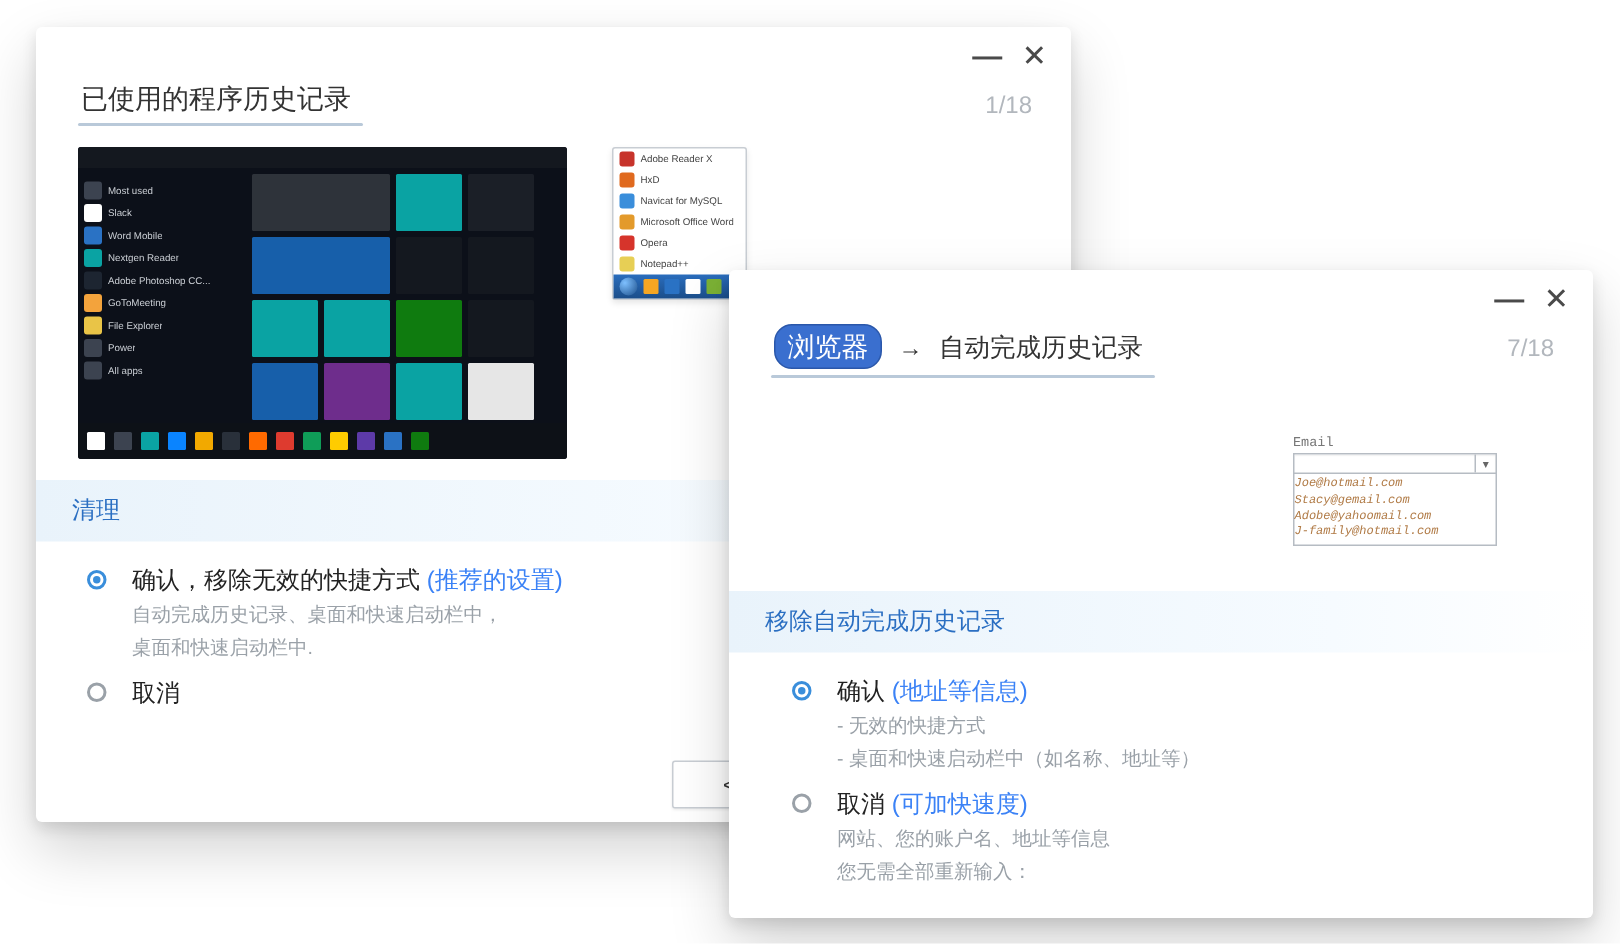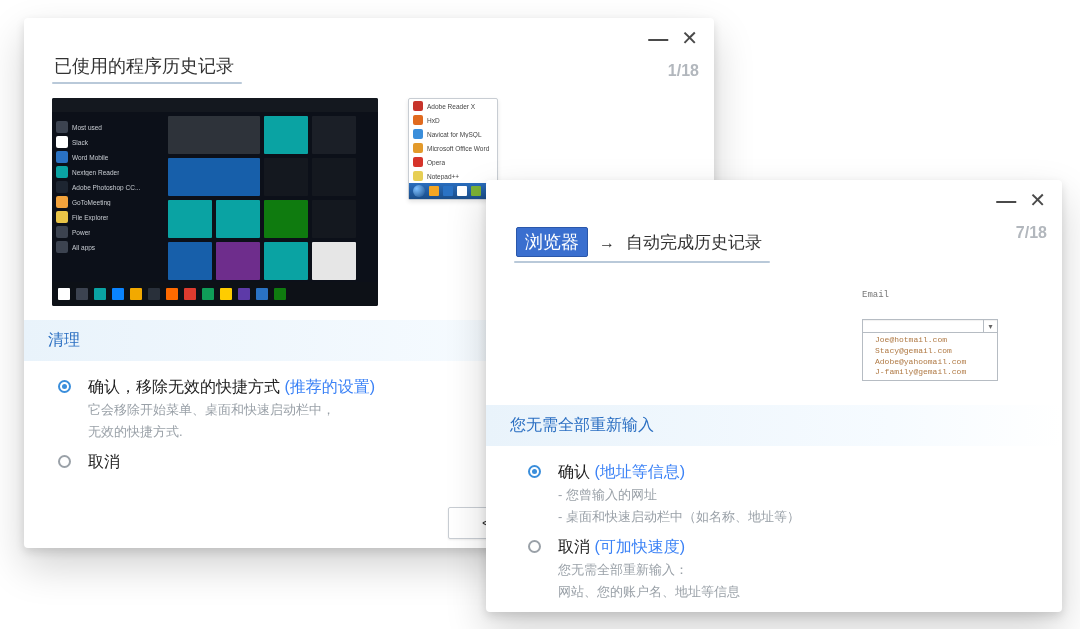--- a/index.html
+++ b/index.html
@@ -26,26 +26,26 @@
   }
   .title-line .title-text {
     font-size: 18px; color: #333; padding: 0 8px 4px 2px;
   }
   .title-line .title-underline {
     height: 2px; background: #b9c9d9; border-radius: 2px; width: 100%;
   }
 
   .title-row { position: relative; }
   .page-counter {
-    position: absolute; right: 15px; top: 44px; font-size: 16px; color: #b2b7bd; font-weight: 700;
+    position: absolute; right: 26px; top: 44px; font-size: 16px; color: #b2b7bd; font-weight: 400;
   }
 
   .tag {
     display: inline-block; background: #3a6fcf; color: #fff; font-size: 18px;
-    padding: 2px 8px; border: 1px solid #2a57aa; border-radius: 2px; margin-top: 11px;
+    padding: 2px 8px; border: 1px solid #2a57aa; border-radius: 12px;
   }
   .arrow-sep { font-size: 16px; color: #333; margin: 0 6px; }
   .subtitle-text { font-size: 17px; color: #333; }
 
   .section-bar {
     margin: 14px 0 0 0; padding: 10px 24px; font-size: 16px;
     background: linear-gradient(to right, #e9f3fb 0%, #f6fbff 70%, #ffffff 100%);
     color: #2b6fc2;
   }
 
@@ -103,24 +103,24 @@
   }
   .exp-win .row { display:flex; align-items:center; gap:4px; padding:2px 4px; }
   .exp-win .row .ic { width:10px; height:10px; border-radius:2px; }
   .exp-win .row .tx { font-size:6.5px; color:#444; white-space:nowrap; overflow:hidden; text-overflow:ellipsis; }
   .exp-task { height:16px; background: linear-gradient(#2a6dbd,#1b4e8a); display:flex; align-items:center; gap:4px; padding:0 4px;}
   .exp-task .orb { width:12px; height:12px; border-radius:50%; background: radial-gradient(circle at 30% 30%, #7ec0ff, #1b4e8a);}
   .exp-task .ti { width:10px; height:10px; border-radius:1px; }
 
   
   .emailbox { position:absolute; right: 64px; top: 110px; width: 136px; }
-  .emailbox .lbl { font-size: 9px; color:#777; font-family: "Courier New", monospace; margin-bottom:19px; }
+  .emailbox .lbl { font-size: 9px; color:#777; font-family: "Courier New", monospace; margin-bottom:2px; }
   .emailbox .fld { height: 14px; border:1px solid #b6bcc3; background:#fff; box-shadow: inset 0 1px 1px rgba(0,0,0,.06); position:relative; }
   .emailbox .fld .dd { position:absolute; right:0; top:0; width:14px; height:100%; border-left:1px solid #b6bcc3; display:flex; align-items:center; justify-content:center; font-size:8px; color:#666;}
-  .emailbox .list { border:1px solid #b6bcc3; border-top:0; background:#fff; padding:2px 12px; }
+  .emailbox .list { border:1px solid #b6bcc3; border-top:0; background:#fff; padding:2px 0;font-style:italic; }
   .emailbox .list .em { font-size: 8px; color:#b07a45; font-family:"Courier New", monospace; line-height:1.35; white-space:nowrap; }
 
   
   #win-a { left: 24px; top: 18px; width: 690px; height: 530px; }
   #win-b { left: 486px; top: 180px; width: 576px; height: 432px; }
 </style>
 </head>
 <body>
 
 <div class="stage">
@@ -251,22 +251,22 @@
           </div>
       </div>
     </div>
 
     <div class="section-bar">清理</div>
 
     <div class="options">
       <div class="opt">
         <span class="radio selected"></span>
         <span class="opt-label">确认，移除无效的快捷方式</span><span class="opt-paren"> (推荐的设置)</span>
-        <div class="opt-desc">它会移除开始菜单、桌面和快速启动栏中，</div>
-        <div class="opt-desc">无效的快捷方式.</div>
+        <div class="opt-desc">自动完成历史记录、桌面和快速启动栏中，</div>
+        <div class="opt-desc">桌面和快速启动栏中.</div>
       </div>
       <div class="opt">
         <span class="radio grey"></span>
         <span class="opt-label">取消</span>
       </div>
     </div>
 
     <div class="btn-row">
       <div class="btn">&lt; 返回</div>
       <div class="btn">下一个 &gt;</div>
@@ -293,38 +293,38 @@
 
     <div class="emailbox">
       <div class="lbl">Email</div>
       <div class="fld">
           <span class="dd">▾</span>
         </div>
       <div class="list" id="email-list">
           <div class="em">Joe@hotmail.com</div>
           <div class="em">Stacy@gemail.com</div>
           <div class="em">Adobe@yahoomail.com</div>
-          <div class="em">J-family@gemail.com</div>
+          <div class="em">J-family@hotmail.com</div>
         </div>
     </div>
 
     <div style="height:128px"></div>
 
-    <div class="section-bar">您无需全部重新输入</div>
+    <div class="section-bar">移除自动完成历史记录</div>
 
     <div class="options" style="padding-left:72px;">
       <div class="opt">
         <span class="radio selected"></span>
         <span class="opt-label">确认</span><span class="opt-paren"> (地址等信息)</span>
-        <div class="opt-desc">- 您曾输入的网址</div>
+        <div class="opt-desc">- 无效的快捷方式</div>
         <div class="opt-desc">- 桌面和快速启动栏中（如名称、地址等）</div>
       </div>
       <div class="opt">
         <span class="radio grey"></span>
         <span class="opt-label">取消</span><span class="opt-paren"> (可加快速度)</span>
+        <div class="opt-desc">网站、您的账户名、地址等信息</div>
         <div class="opt-desc">您无需全部重新输入：</div>
-        <div class="opt-desc">网站、您的账户名、地址等信息</div>
       </div>
     </div>
 
   </div>
 
 </div>
 
 </body></html>

